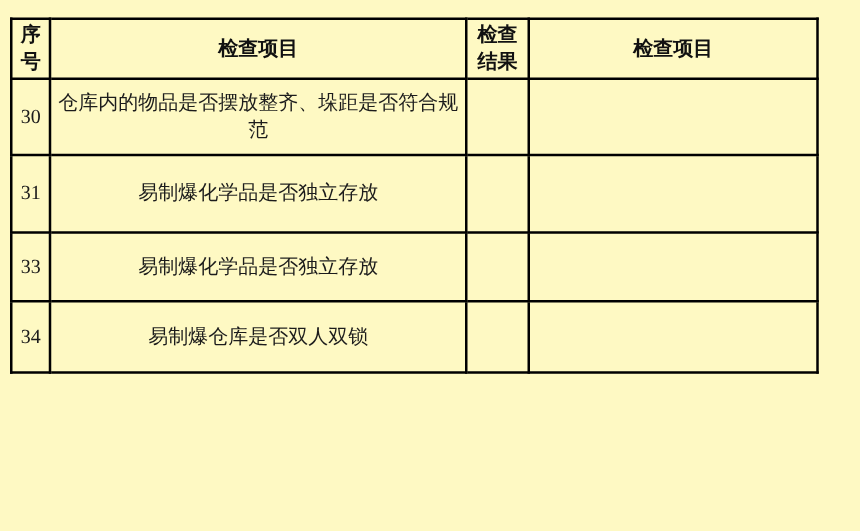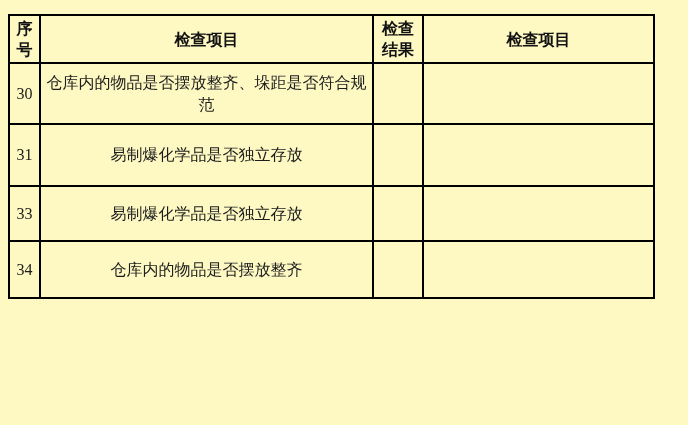--- a/index.html
+++ b/index.html
@@ -92,19 +92,19 @@
         <td></td>
       </tr>
       <tr>
         <td>33</td>
         <td>易制爆化学品是否独立存放</td>
         <td></td>
         <td></td>
       </tr>
       <tr>
         <td>34</td>
-        <td>仓库内的物品是否摆放整齐</td>
+        <td>易制爆仓库是否双人双锁</td>
         <td></td>
         <td></td>
       </tr>
     </tbody>
   </table>
 </div>
 
 </body></html>

